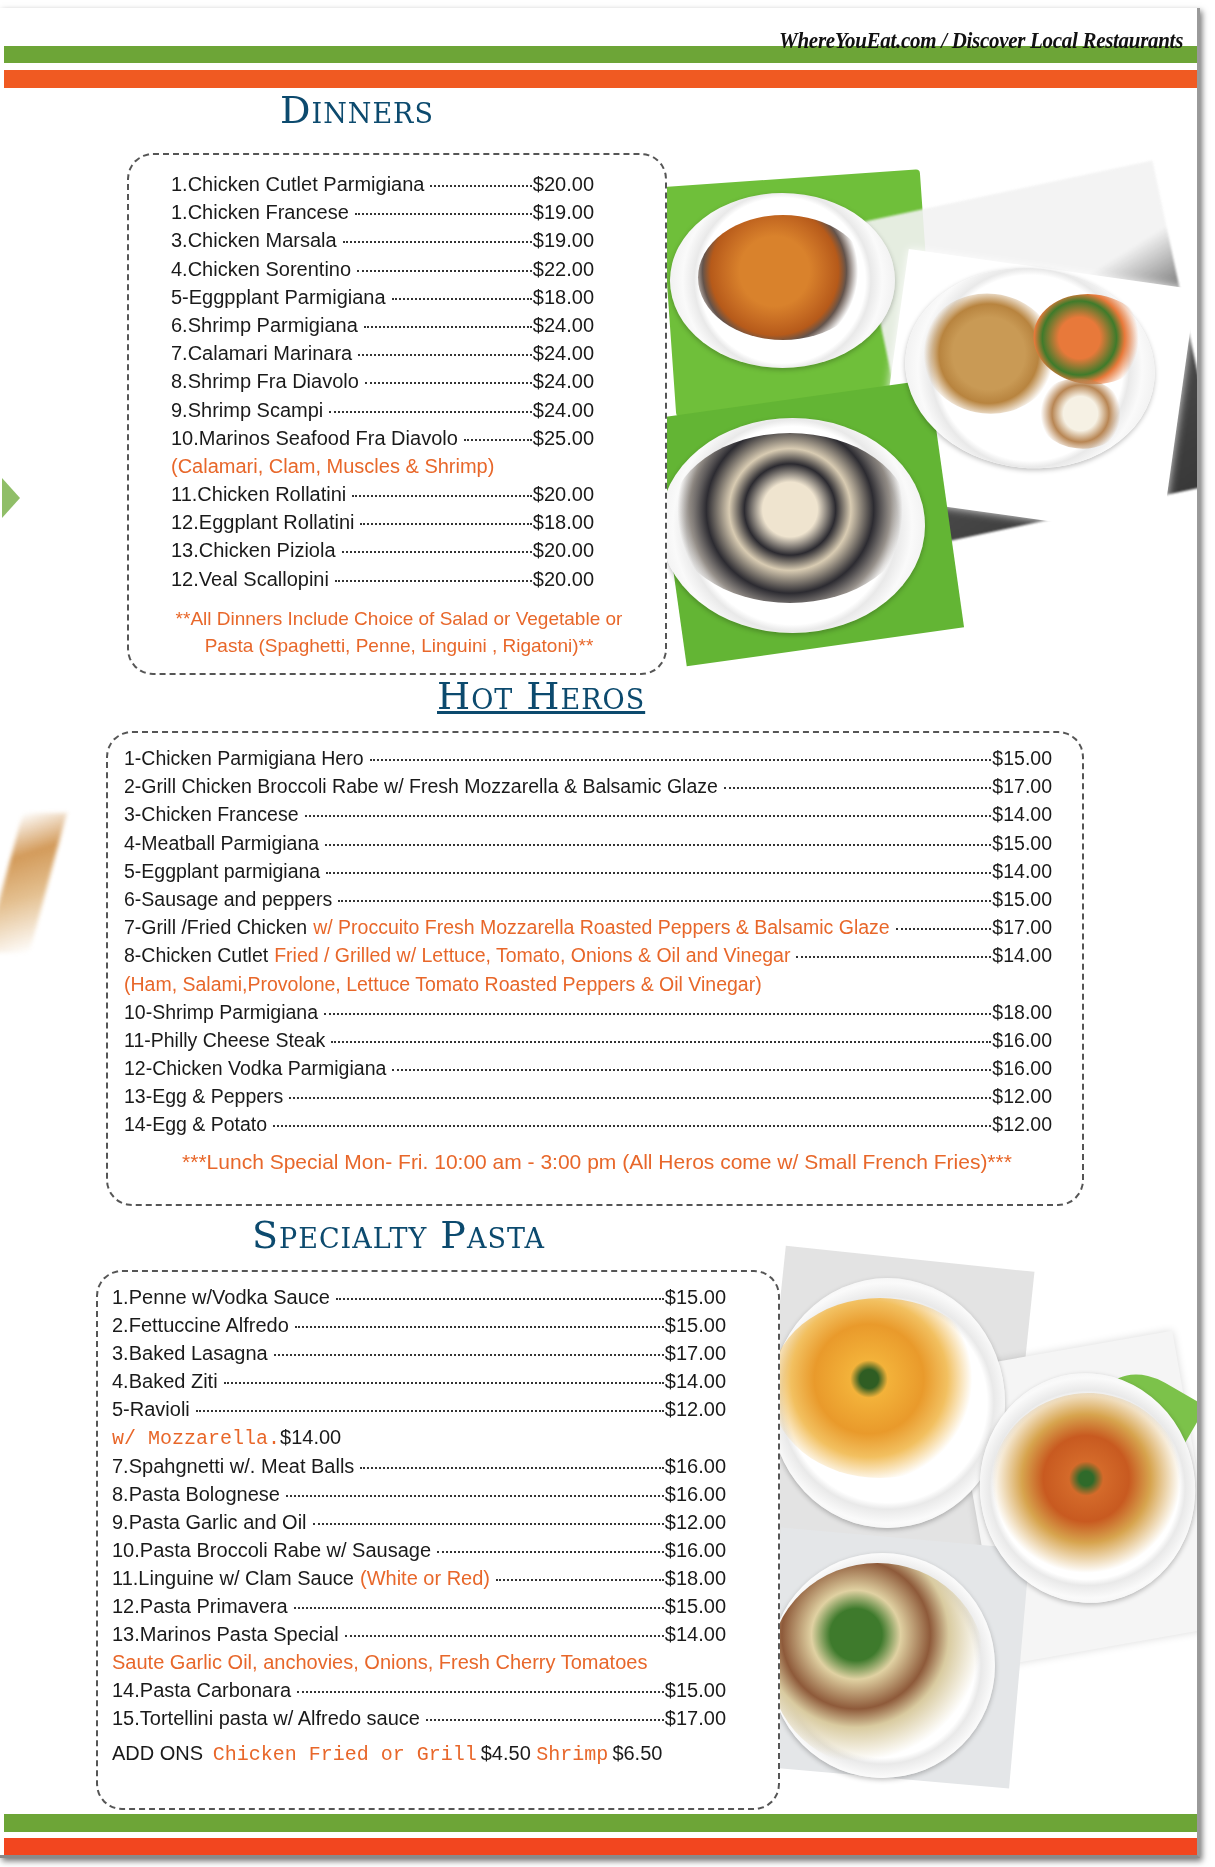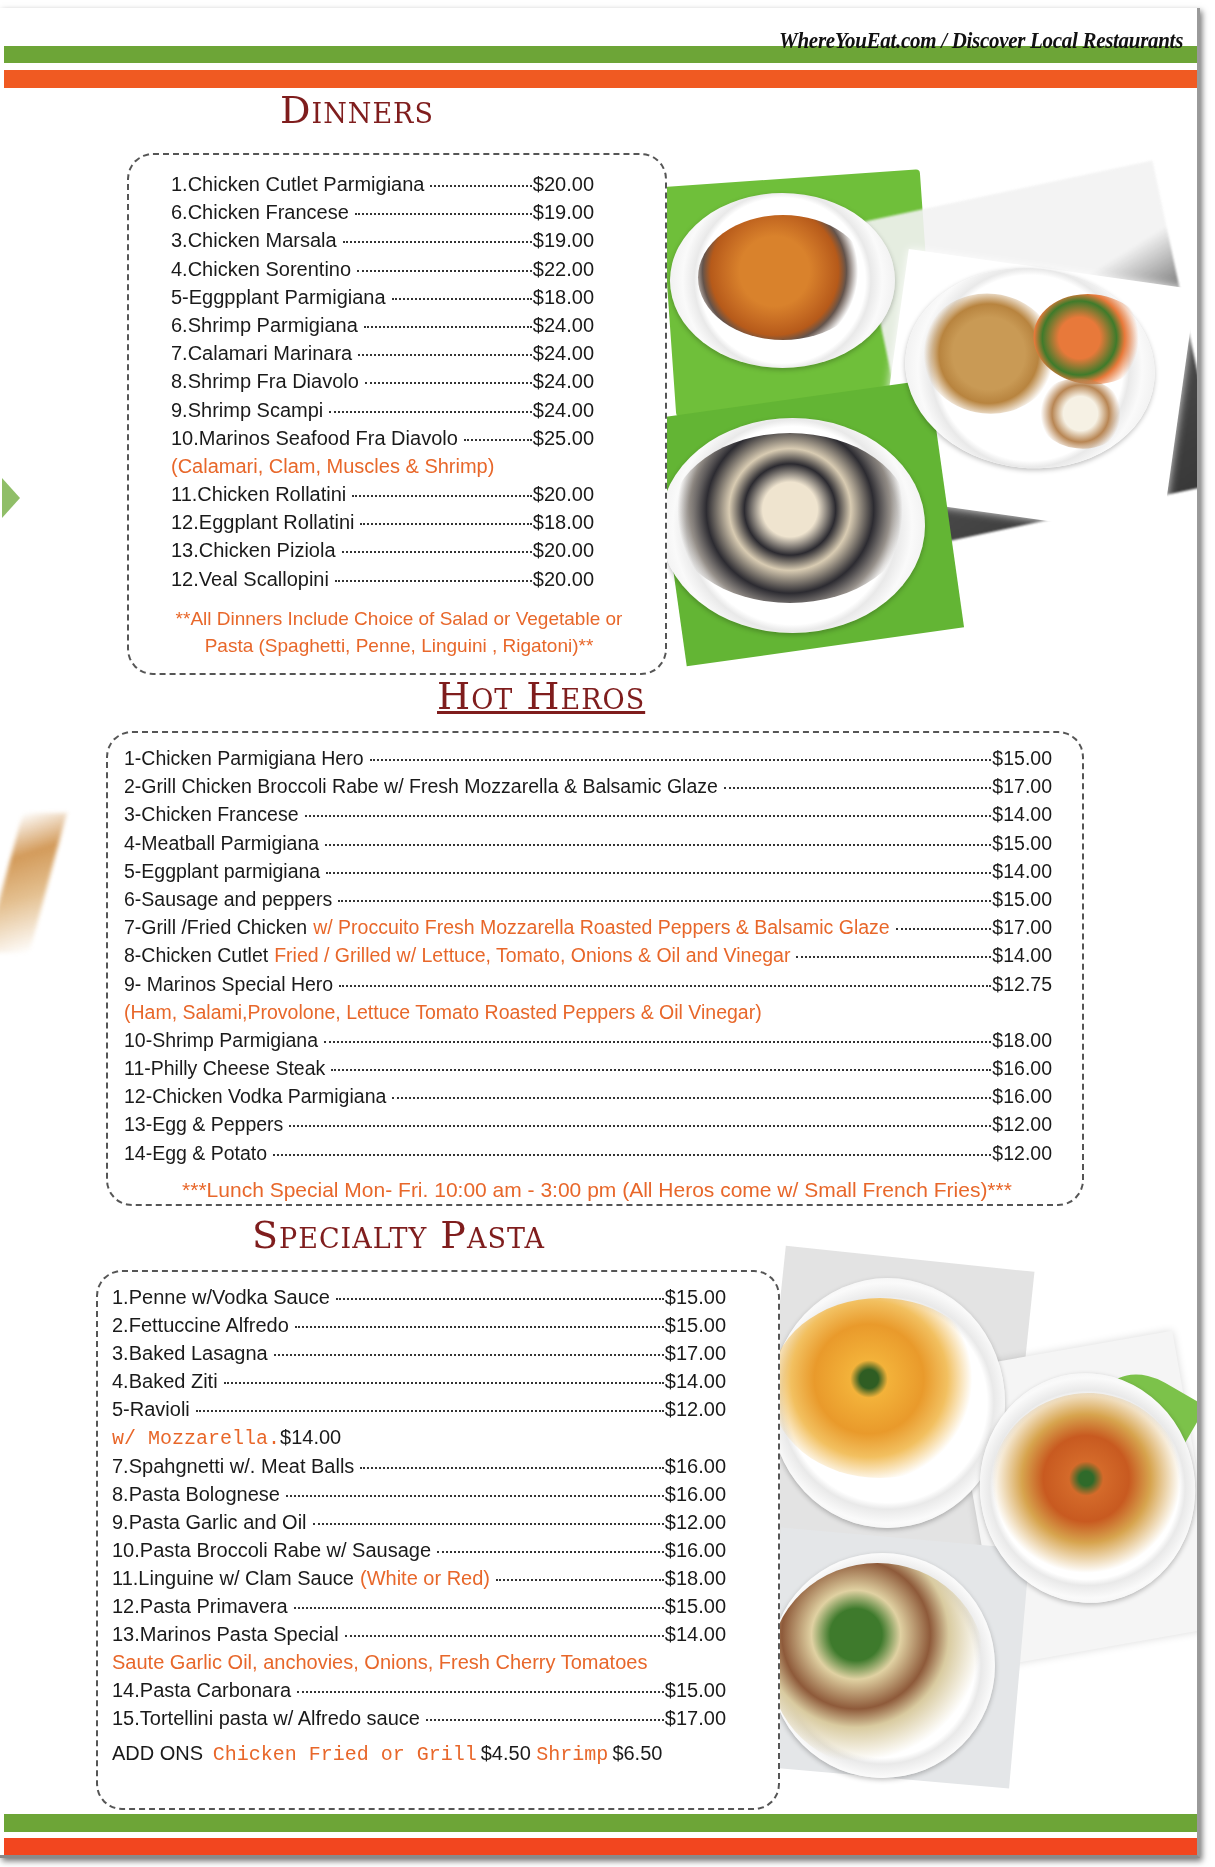--- a/index.html
+++ b/index.html
@@ -23,21 +23,21 @@
 
   .watermark {
     position: absolute; right: 14px; top: 20px;
     font-family: "Liberation Serif", serif; font-style: italic; font-weight: bold;
     font-size: 21px; color: #111; letter-spacing: -0.3px;
     transform: scaleY(1.1);
   }
 
   .section-title {
     position: absolute;
-    font-family: "DejaVu Serif", serif; font-weight: normal; color: #7f1d1d;
+    font-family: "DejaVu Serif", serif; font-weight: normal; color: #0c4a6e;
     font-variant: small-caps; letter-spacing: 1px;
   }
 
   .menu-box {
     position: absolute;
     border: 2px dashed #555;
     border-radius: 26px;
     background: #fff;
   }
 
@@ -127,21 +127,21 @@
   </div>
 
   <div class="menu-box dinners-box">
     <ul class="menu-list">
       <li class="menu-row">
           <span class="name">1.Chicken Cutlet Parmigiana</span>
           <span class="dots"></span>
           <span class="price">$20.00</span>
         </li>
       <li class="menu-row">
-          <span class="name">6.Chicken Francese</span>
+          <span class="name">1.Chicken Francese</span>
           <span class="dots"></span>
           <span class="price">$19.00</span>
         </li>
       <li class="menu-row">
           <span class="name">3.Chicken Marsala</span>
           <span class="dots"></span>
           <span class="price">$19.00</span>
         </li>
       <li class="menu-row">
           <span class="name">4.Chicken Sorentino</span>
@@ -244,25 +244,20 @@
           <span class="name">7-Grill /Fried Chicken</span>
           <span class="desc">w/ Proccuito Fresh Mozzarella Roasted Peppers &amp; Balsamic Glaze</span>
           <span class="dots"></span>
           <span class="price">$17.00</span>
         </li>
       <li class="menu-row">
           <span class="name">8-Chicken Cutlet</span>
           <span class="desc">Fried / Grilled w/ Lettuce, Tomato, Onions &amp; Oil and Vinegar</span>
           <span class="dots"></span>
           <span class="price">$14.00</span>
-        </li>
-      <li class="menu-row">
-          <span class="name">9- Marinos Special Hero</span>
-          <span class="dots"></span>
-          <span class="price">$12.75</span>
         </li>
       <li class="note-line note">(Ham, Salami,Provolone, Lettuce Tomato Roasted Peppers &amp; Oil Vinegar)</li>
       <li class="menu-row">
           <span class="name">10-Shrimp Parmigiana</span>
           <span class="dots"></span>
           <span class="price">$18.00</span>
         </li>
       <li class="menu-row">
           <span class="name">11-Philly Cheese Steak</span>
           <span class="dots"></span>

